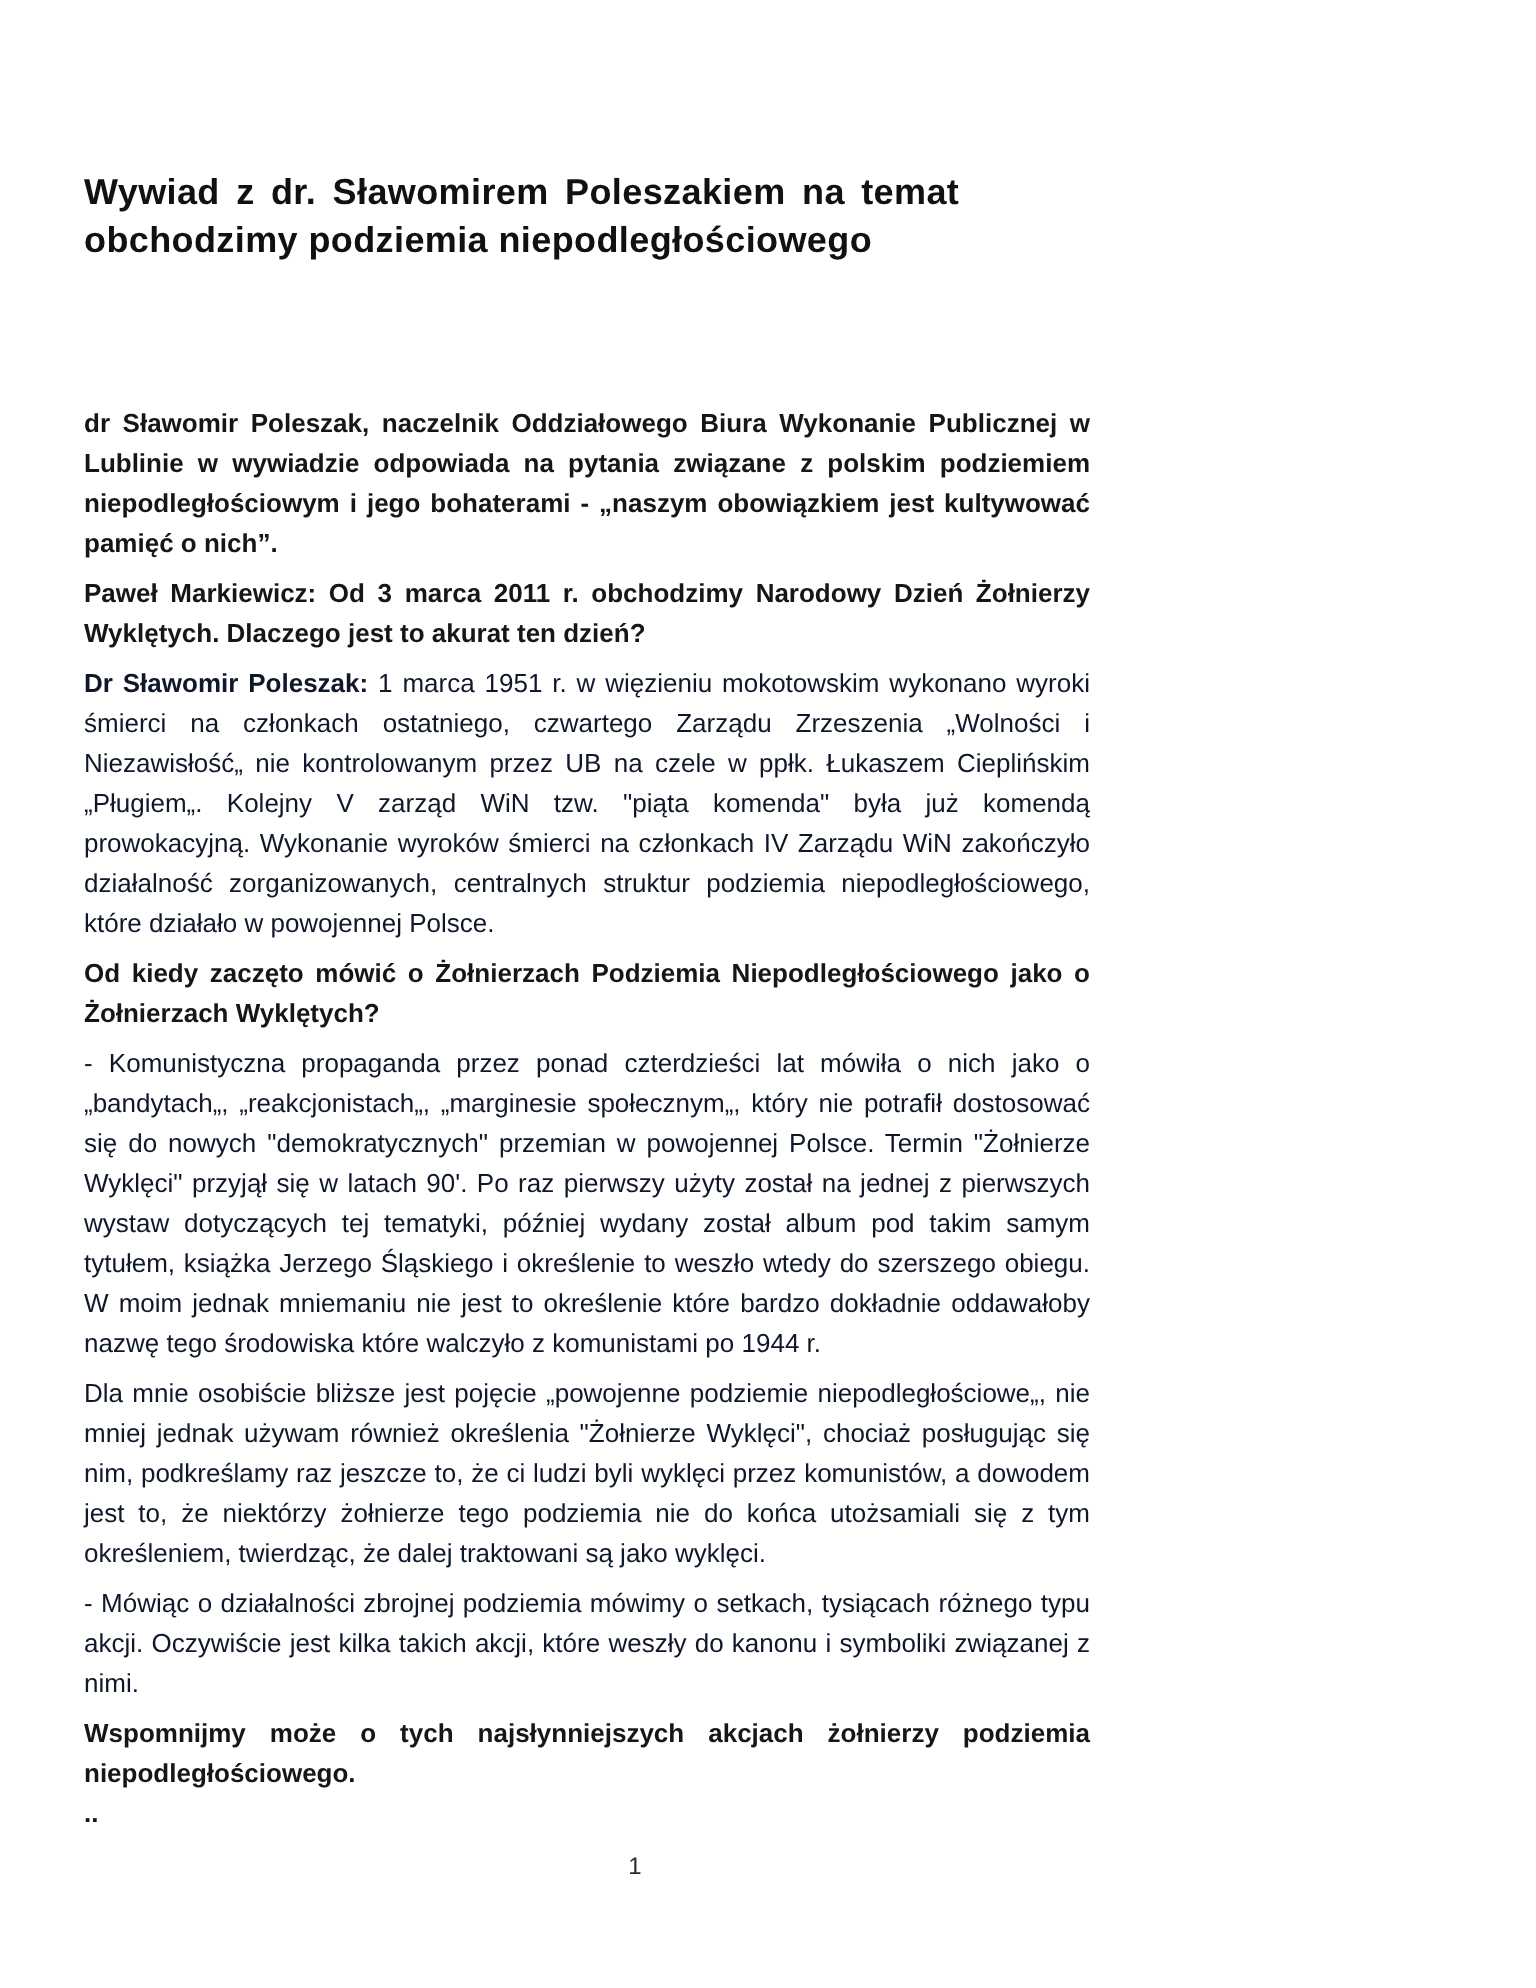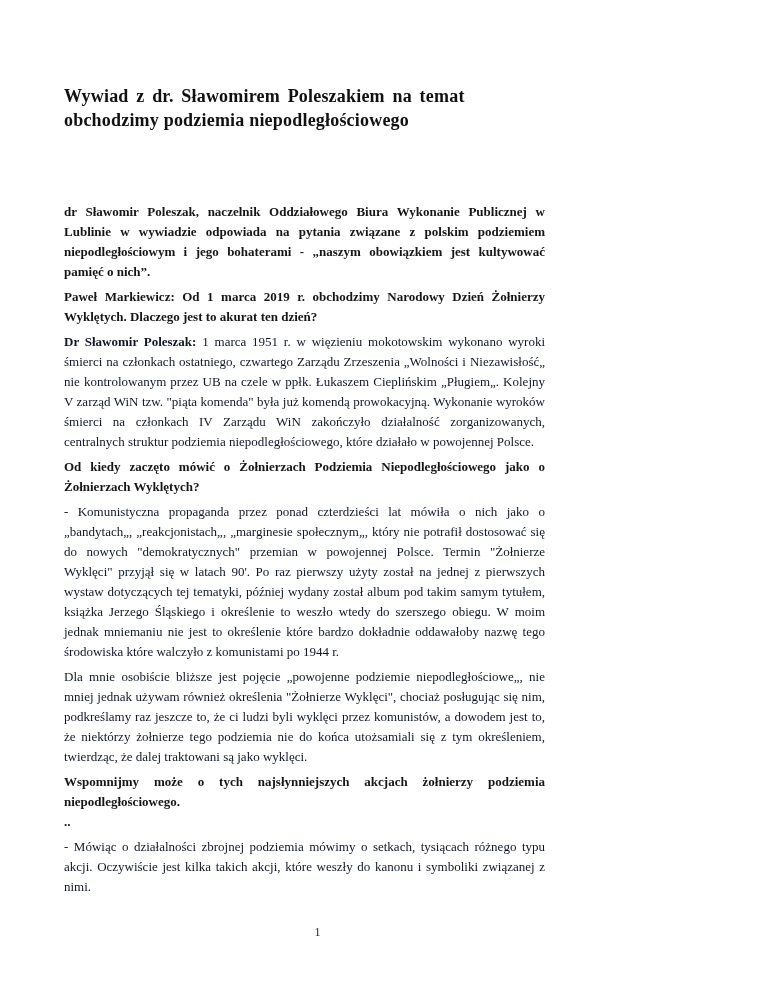--- a/index.html
+++ b/index.html
@@ -5,24 +5,24 @@
   html, body {
     margin: 0;
     padding: 0;
     background: #ffffff;
   }
   .page {
     position: relative;
     width: 635px;
     height: 994px;
     box-sizing: border-box;
-    padding: 84px 90px 0 64px;
+    padding: 84px 90px 0 42px;
     background: #ffffff;
     color: #161616;
-    font-family: Liberation Serif, serif;
+    font-family: Liberation Sans, sans-serif;
     overflow: hidden;
   }
   h1.doc-title {
     font-size: 18px;
     line-height: 24px;
     font-weight: bold;
     letter-spacing: 0.2px;
     margin: 0 0 70px 0;
     color: #111111;
   }
@@ -52,32 +52,32 @@
 
 <div class="page">
 
   <h1 class="doc-title">
       <span class="line-block wide-words">Wywiad z dr. Sławomirem Poleszakiem na temat</span>
       <span class="line-block">obchodzimy podziemia niepodległościowego</span>
     </h1>
 
   <p class="doc-par bold">dr Sławomir Poleszak, naczelnik Oddziałowego Biura Wykonanie Publicznej w Lublinie w wywiadzie odpowiada na pytania związane z polskim podziemiem niepodległościowym i jego bohaterami - „naszym obowiązkiem jest kultywować pamięć o nich”.</p>
 
-  <p class="doc-par bold">Paweł Markiewicz: Od 1 marca 2019 r. obchodzimy Narodowy Dzień Żołnierzy Wyklętych. Dlaczego jest to akurat ten dzień?</p>
+  <p class="doc-par bold">Paweł Markiewicz: Od 3 marca 2011 r. obchodzimy Narodowy Dzień Żołnierzy Wyklętych. Dlaczego jest to akurat ten dzień?</p>
 
   <p class="doc-par"><strong>Dr Sławomir Poleszak:</strong><span> 1 marca 1951 r. w więzieniu mokotowskim wykonano wyroki śmierci na członkach ostatniego, czwartego Zarządu Zrzeszenia „Wolności i Niezawisłość„ nie kontrolowanym przez UB na czele w ppłk. Łukaszem Cieplińskim „Pługiem„. Kolejny V zarząd WiN tzw. "piąta komenda" była już komendą prowokacyjną. Wykonanie wyroków śmierci na członkach IV Zarządu WiN zakończyło działalność zorganizowanych, centralnych struktur podziemia niepodległościowego, które działało w powojennej Polsce.</span></p>
 
   <p class="doc-par bold">Od kiedy zaczęto mówić o Żołnierzach Podziemia Niepodległościowego jako o Żołnierzach Wyklętych?</p>
 
   <p class="doc-par">- Komunistyczna propaganda przez ponad czterdzieści lat mówiła o nich jako o „bandytach„, „reakcjonistach„, „marginesie społecznym„, który nie potrafił dostosować się do nowych "demokratycznych" przemian w powojennej Polsce. Termin "Żołnierze Wyklęci" przyjął się w latach 90'. Po raz pierwszy użyty został na jednej z pierwszych wystaw dotyczących tej tematyki, później wydany został album pod takim samym tytułem, książka Jerzego Śląskiego i określenie to weszło wtedy do szerszego obiegu. W moim jednak mniemaniu nie jest to określenie które bardzo dokładnie oddawałoby nazwę tego środowiska które walczyło z komunistami po 1944 r.</p>
 
   <p class="doc-par">Dla mnie osobiście bliższe jest pojęcie „powojenne podziemie niepodległościowe„, nie mniej jednak używam również określenia "Żołnierze Wyklęci", chociaż posługując się nim, podkreślamy raz jeszcze to, że ci ludzi byli wyklęci przez komunistów, a dowodem jest to, że niektórzy żołnierze tego podziemia nie do końca utożsamiali się z tym określeniem, twierdząc, że dalej traktowani są jako wyklęci.</p>
 
+  <p class="doc-par">- Mówiąc o działalności zbrojnej podziemia mówimy o setkach, tysiącach różnego typu akcji. Oczywiście jest kilka takich akcji, które weszły do kanonu i symboliki związanej z nimi.</p>
+
   <p class="doc-par bold">
       <span class="line-block justify-full">Wspomnijmy może o tych najsłynniejszych akcjach żołnierzy podziemia niepodległościowego.</span>
       <span class="line-block">..</span>
     </p>
-
-  <p class="doc-par">- Mówiąc o działalności zbrojnej podziemia mówimy o setkach, tysiącach różnego typu akcji. Oczywiście jest kilka takich akcji, które weszły do kanonu i symboliki związanej z nimi.</p>
 
   <div class="page-number">1</div>
 
 </div>
 
 </body></html>

